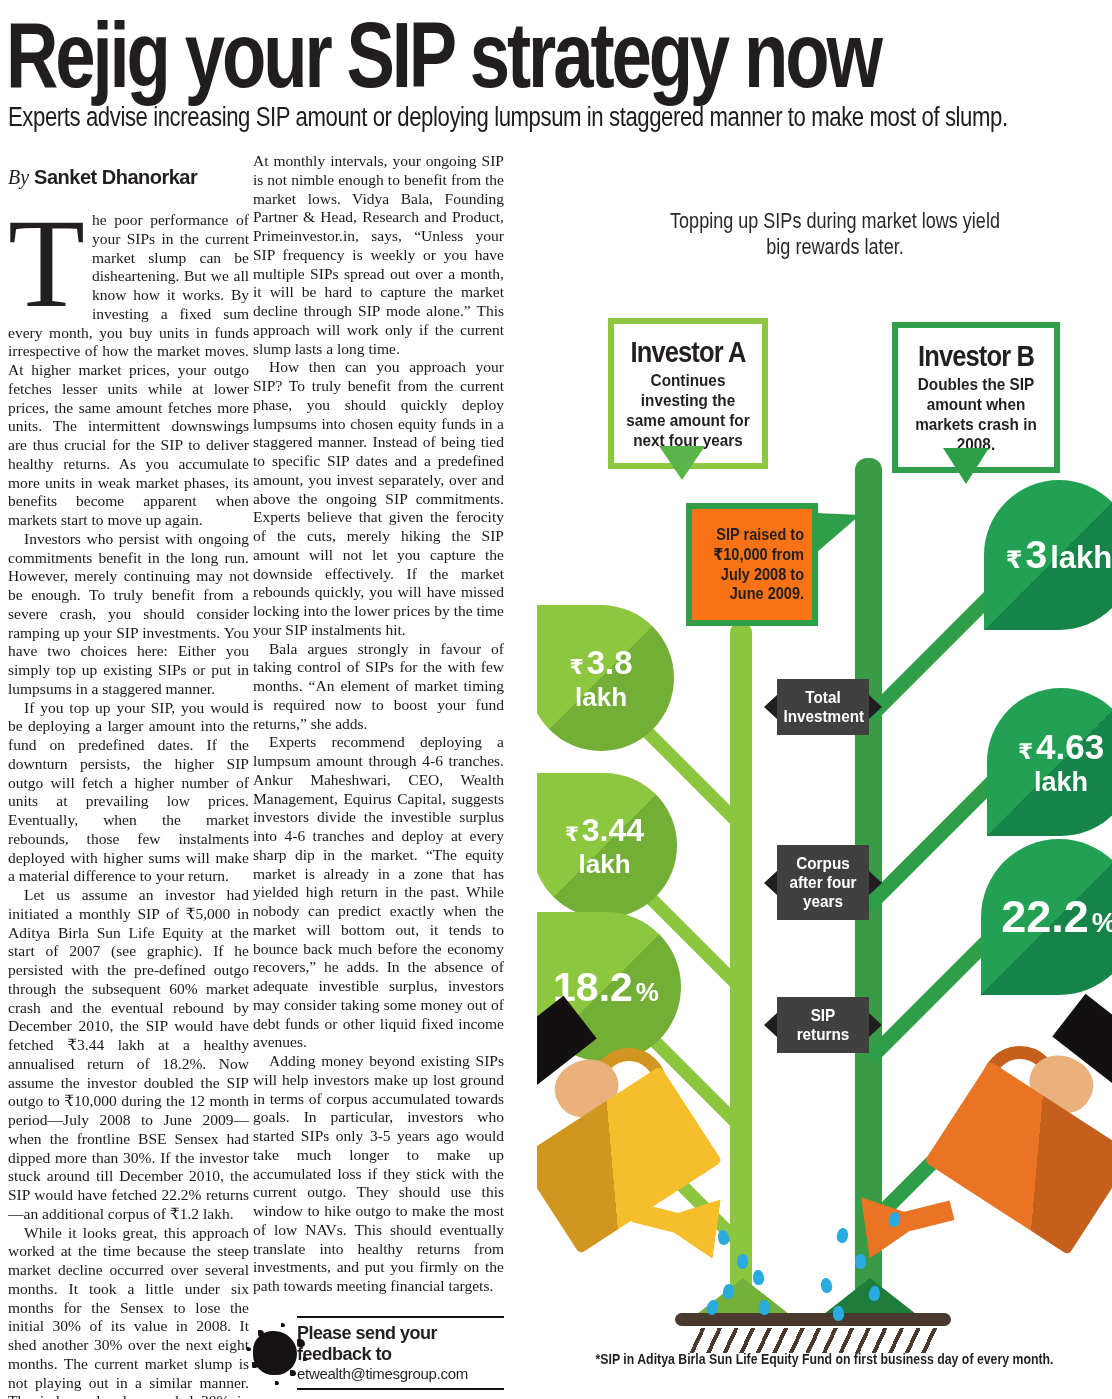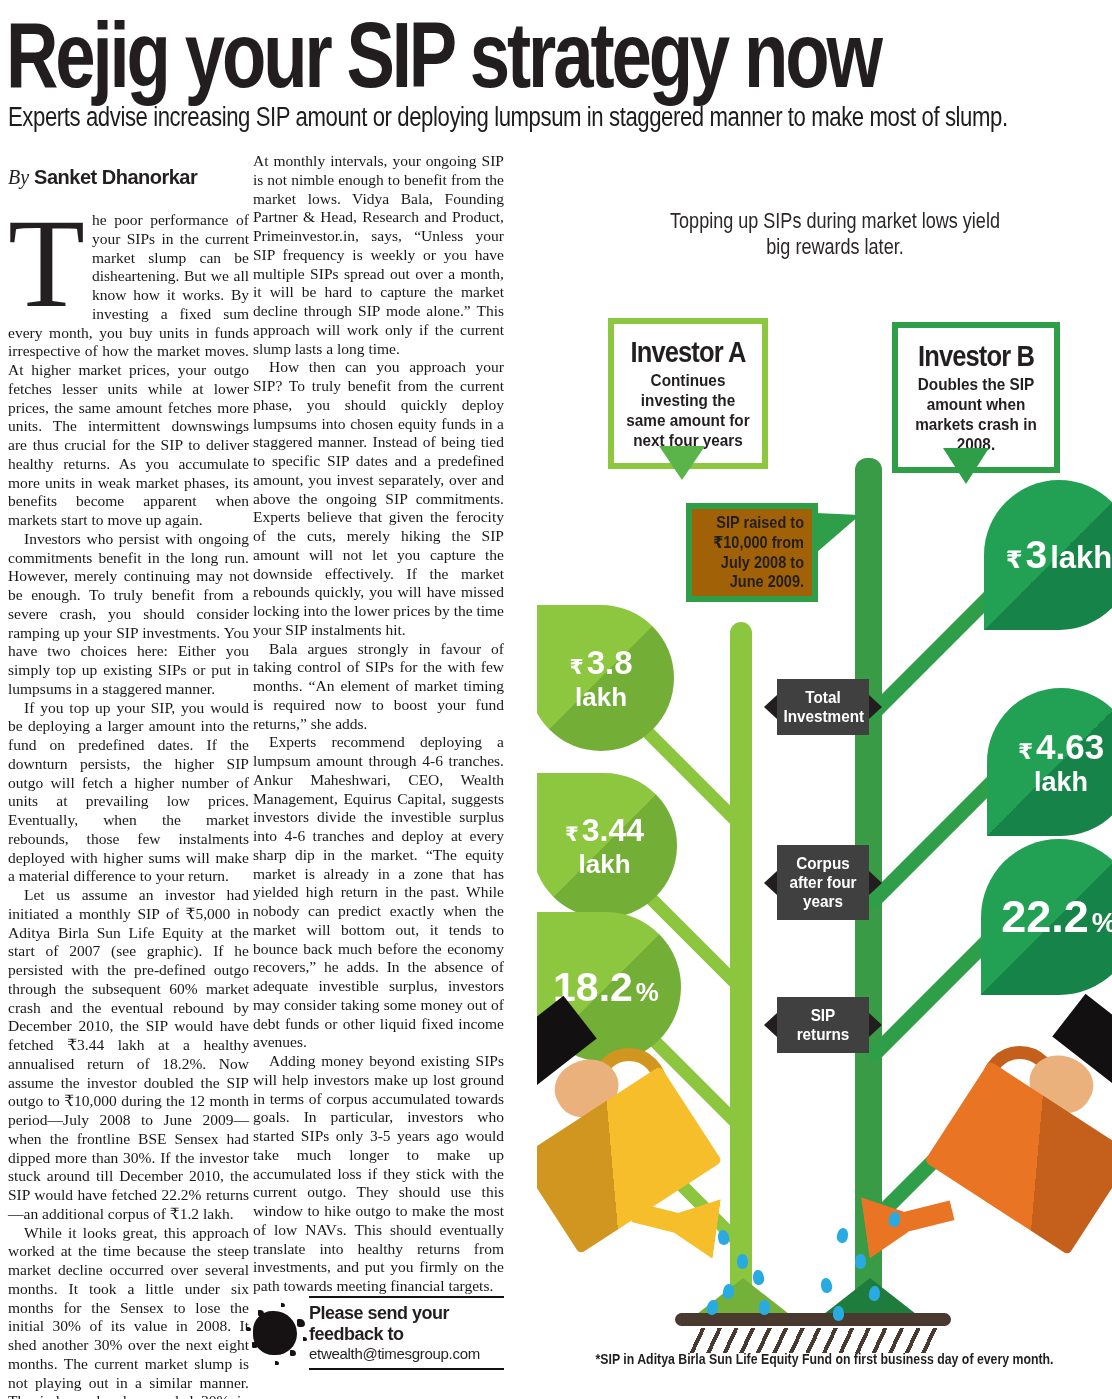--- a/index.html
+++ b/index.html
@@ -32,21 +32,21 @@
   .col p {
     font-size:15.5px; line-height:1.21; text-align:justify;
     color:#1a1718;
   }
   .col p + p { text-indent:16px; }
   .dropcap {
     float:left; font-size:126px; line-height:0.74;
     padding:6px 7px 0 0; color:#231f20;
   }
   
-  .feedback { display:flex; align-items:center; gap:12px; }
+  .feedback { margin-top:20px; display:flex; align-items:center; }
   .splat {
     position:relative; width:44px; height:44px; flex:0 0 44px;
     background:#161213; border-radius:46% 54% 50% 48%;
     box-shadow: 26px -10px 0 -18px #161213, -20px 12px 0 -19px #161213,
                 18px 20px 0 -19px #161213, -14px -20px 0 -19px #161213,
                 30px 6px 0 -20px #161213, -26px -4px 0 -20px #161213,
                 8px -28px 0 -20px #161213, 2px 30px 0 -20px #161213;
   }
   .feedback-text {
     border-top:2px solid #111; border-bottom:2px solid #111;
@@ -73,21 +73,21 @@
   .inv-a { left:71px; top:168px; width:160px; min-height:128px; border:6px solid #8dc63f; }
   .inv-b { left:347px; top:172px; width:168px; min-height:126px; border:6px solid #2f9e49;margin-left:8px; }
   .inv-title { font-size:29px; font-weight:bold; letter-spacing:-1px; transform:scaleX(0.88); }
   .inv-desc  { font-size:17px; font-weight:bold; line-height:1.18; transform:scaleX(0.9); margin-top:2px; }
   .ptr { position:absolute; width:0; height:0;
     border-left:23px solid transparent; border-right:23px solid transparent; }
   .ptr-a { left:122px; top:296px; border-top:34px solid #5bb449; }
   .ptr-b { left:406px; top:298px; border-top:36px solid #2f9e49; }
   
   .callout { position:absolute; left:149px; top:353px; width:132px;
-    border:6px solid #2f9e49; background:#a16207; padding:4px 8px;
+    border:6px solid #2f9e49; background:#f97316; padding:16px 8px;
     text-align:right; font-weight:bold; font-size:16.5px; line-height:1.2; }
   .callout > div { transform:scaleX(0.88); transform-origin:100% 50%; }
   .callout-ptr { position:absolute; left:279px; top:363px; width:0; height:0;
     border-top:2px solid transparent; border-bottom:38px solid transparent;
     border-left:44px solid #2f9e49; }
   
   .trunk { position:absolute; border-radius:12px 12px 0 0; }
   .trunk-a { left:193px; top:472px; width:22px; height:691px; background:#8cc63f; }
   .trunk-b { left:318px; top:308px; width:27px; height:855px; background:#3a9b47; }
   .br { position:absolute; height:13px; border-radius:8px; transform-origin:0 50%; }

